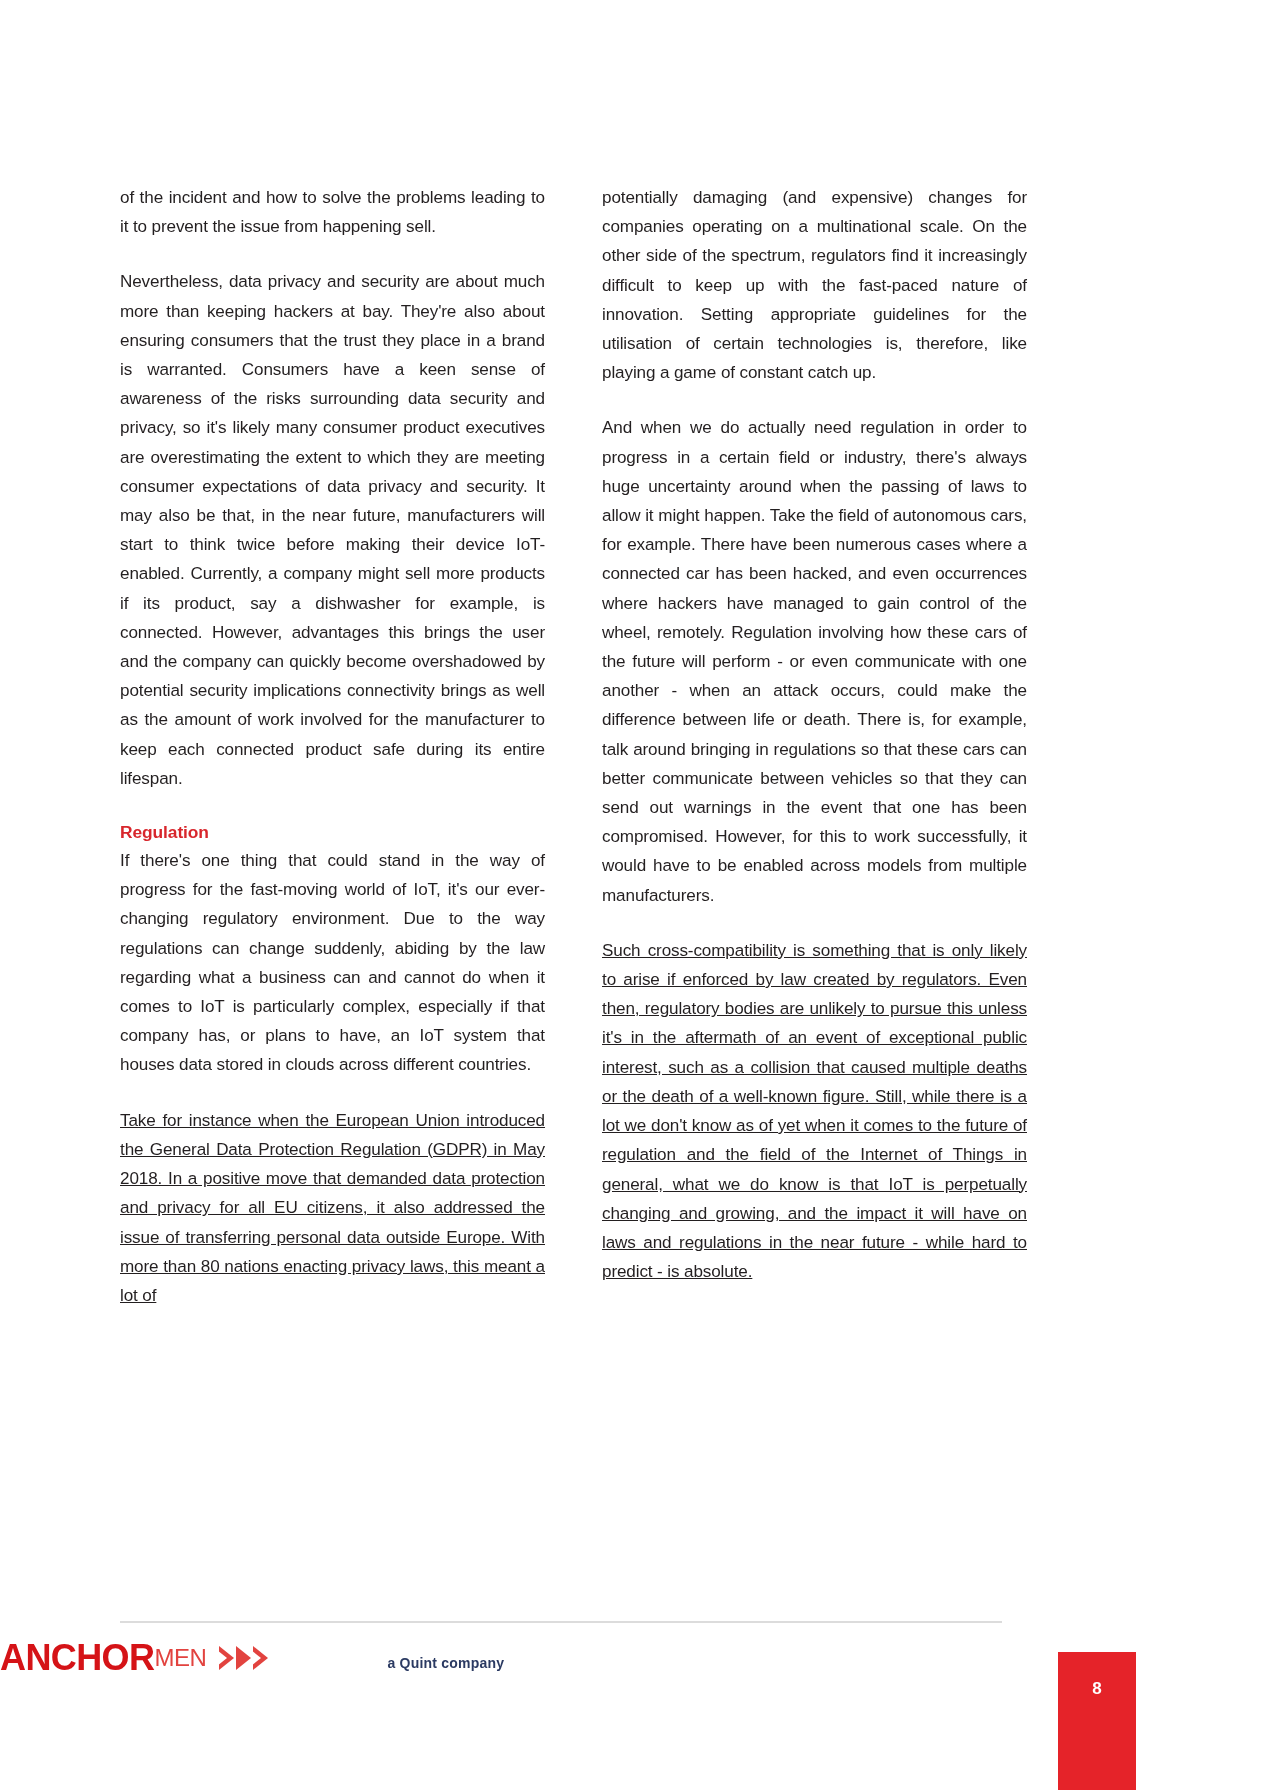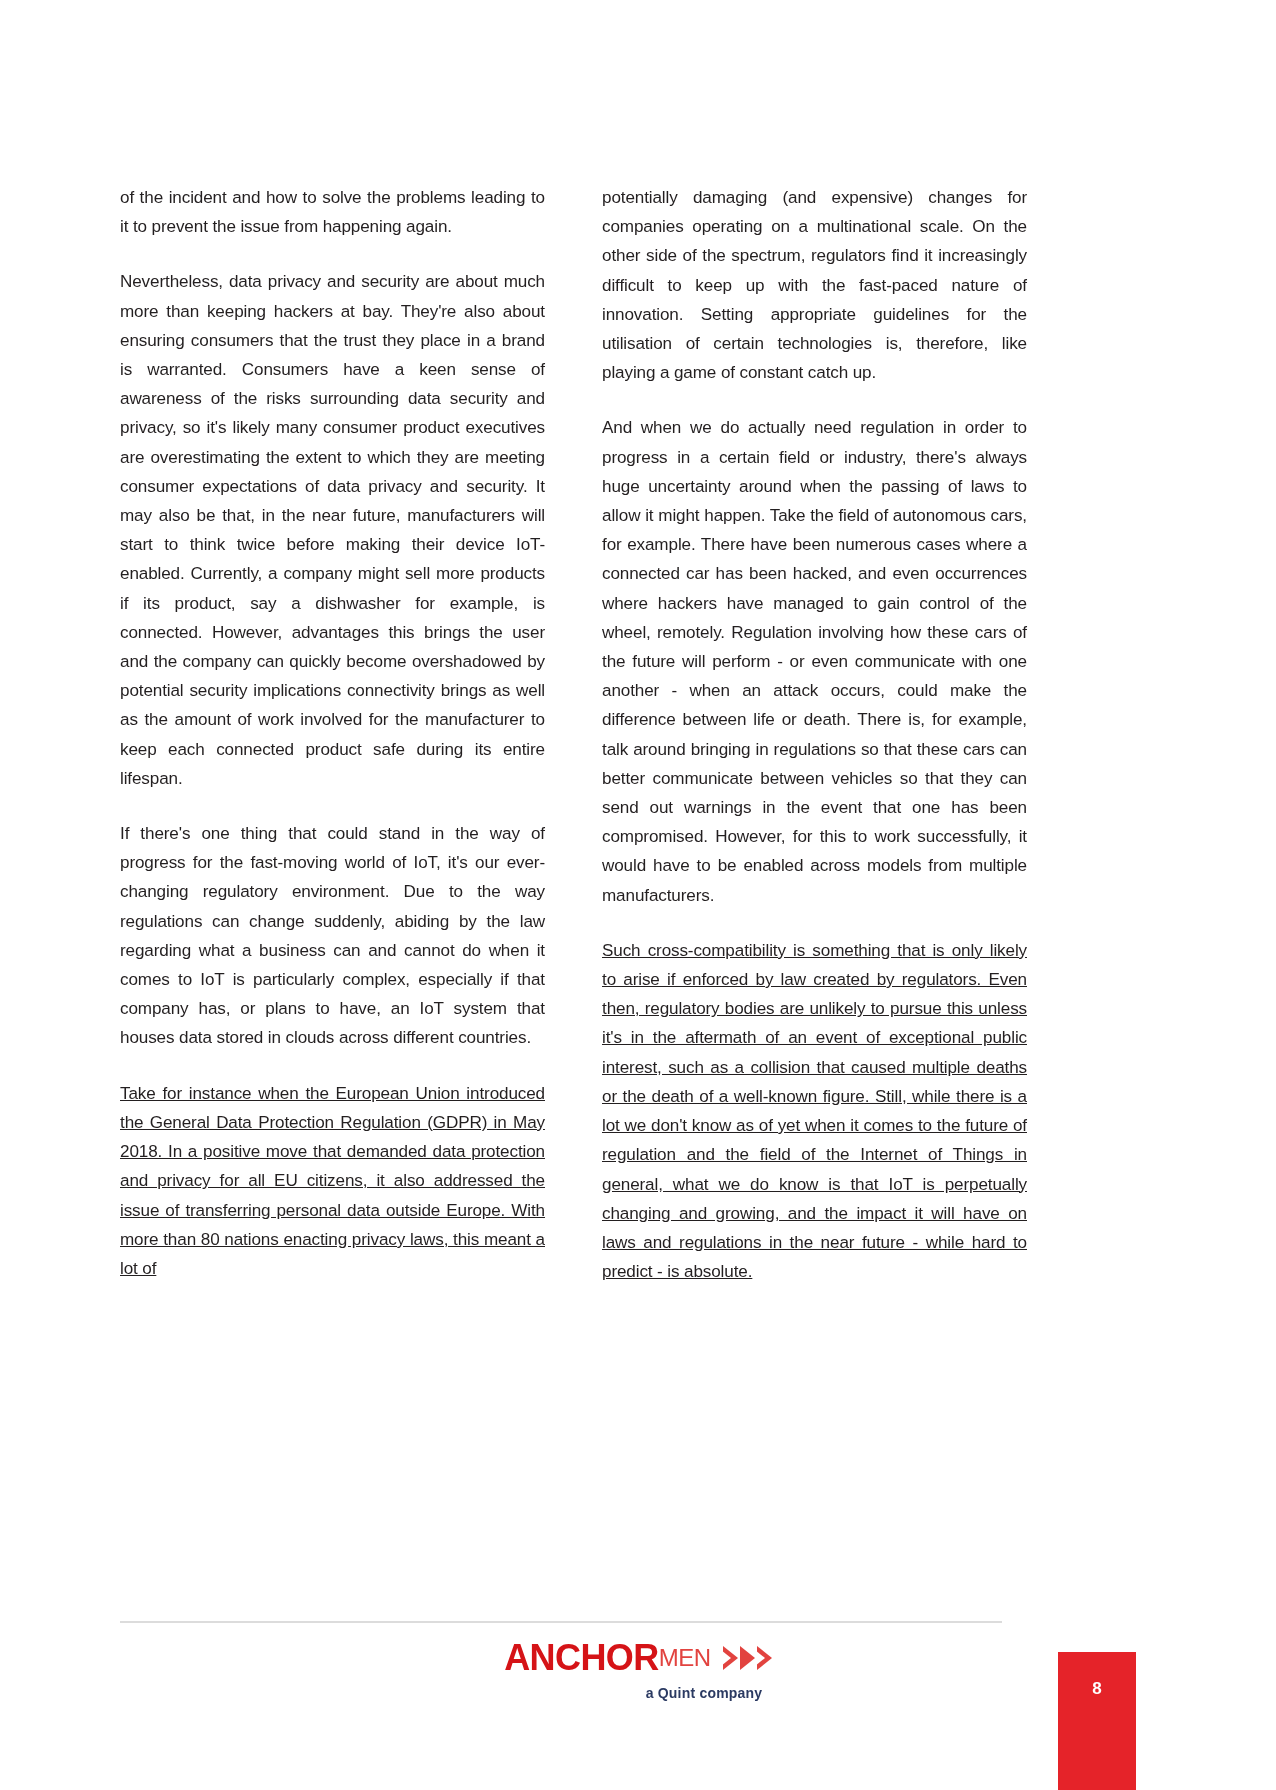--- a/index.html
+++ b/index.html
@@ -75,21 +75,20 @@
     height: 2px;
     background: #dcdcdc;
   }
 
   .footer-logo {
     position: absolute;
     left: 0;
     right: 0;
     top: 1640px;
     display: flex;
-    flex-direction: column;
     align-items: center;
   }
   .logo-row {
     display: flex;
     align-items: center;
     justify-content: center;
   }
   .logo-anchor {
     font-family: "Liberation Sans", sans-serif;
     font-size: 36px;
@@ -172,24 +171,25 @@
   }
 </style>
 </head>
 <body>
 
 <div class="page">
 
   <div class="content">
 
     <div class="column">
-      <p class="body-text">of the incident and how to solve the problems leading to it to prevent the issue from happening again.</p>
+      <p class="body-text">of the incident and how to solve the problems leading to it to prevent the issue from happening sell.</p>
       <p class="body-text">Nevertheless, data privacy and security are about much more than keeping hackers at bay. They're also about ensuring consumers that the trust they place in a brand is warranted. Consumers have a keen sense of awareness of the risks surrounding data security and privacy, so it's likely many consumer product executives are overestimating the extent to which they are meeting consumer expectations of data privacy and security. It may also be that, in the near future, manufacturers will start to think twice before making their device IoT-enabled. Currently, a company might sell more products if its product, say a dishwasher for example, is connected. However, advantages this brings the user and the company can quickly become overshadowed by potential security implications connectivity brings as well as the amount of work involved for the manufacturer to keep each connected product safe during its entire lifespan.</p>
 
       <div class="heading-block">
+        <h2 class="section-heading">Regulation</h2>
         <p class="body-text">If there's one thing that could stand in the way of progress for the fast-moving world of IoT, it's our ever-changing regulatory environment. Due to the way regulations can change suddenly, abiding by the law regarding what a business can and cannot do when it comes to IoT is particularly complex, especially if that company has, or plans to have, an IoT system that houses data stored in clouds across different countries.</p>
       </div>
 
       <p class="body-text last">Take for instance when the European Union introduced the General Data Protection Regulation (GDPR) in May 2018. In a positive move that demanded data protection and privacy for all EU citizens, it also addressed the issue of transferring personal data outside Europe. With more than 80 nations enacting privacy laws, this meant a lot of</p>
     </div>
 
     <div class="column">
       <p class="body-text">potentially damaging (and expensive) changes for companies operating on a multinational scale. On the other side of the spectrum, regulators find it increasingly difficult to keep up with the fast-paced nature of innovation. Setting appropriate guidelines for the utilisation of certain technologies is, therefore, like playing a game of constant catch up.</p>
       <p class="body-text">And when we do actually need regulation in order to progress in a certain field or industry, there's always huge uncertainty around when the passing of laws to allow it might happen. Take the field of autonomous cars, for example. There have been numerous cases where a connected car has been hacked, and even occurrences where hackers have managed to gain control of the wheel, remotely. Regulation involving how these cars of the future will perform - or even communicate with one another - when an attack occurs, could make the difference between life or death. There is, for example, talk around bringing in regulations so that these cars can better communicate between vehicles so that they can send out warnings in the event that one has been compromised. However, for this to work successfully, it would have to be enabled across models from multiple manufacturers.</p>
       <p class="body-text last">Such cross-compatibility is something that is only likely to arise if enforced by law created by regulators. Even then, regulatory bodies are unlikely to pursue this unless it's in the aftermath of an event of exceptional public interest, such as a collision that caused multiple deaths or the death of a well-known figure. Still, while there is a lot we don't know as of yet when it comes to the future of regulation and the field of the Internet of Things in general, what we do know is that IoT is perpetually changing and growing, and the impact it will have on laws and regulations in the near future - while hard to predict - is absolute.</p>

